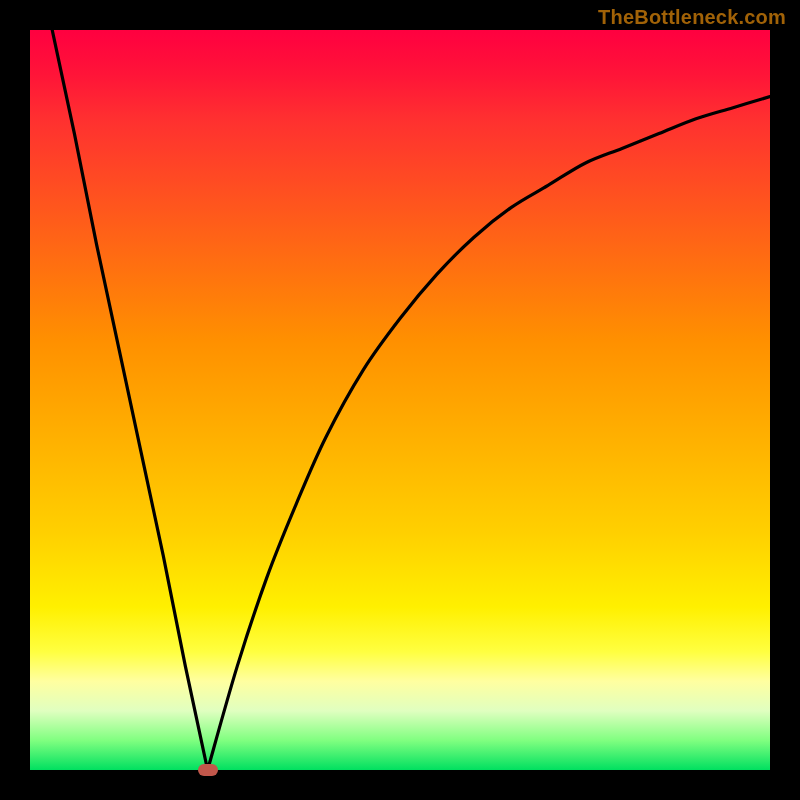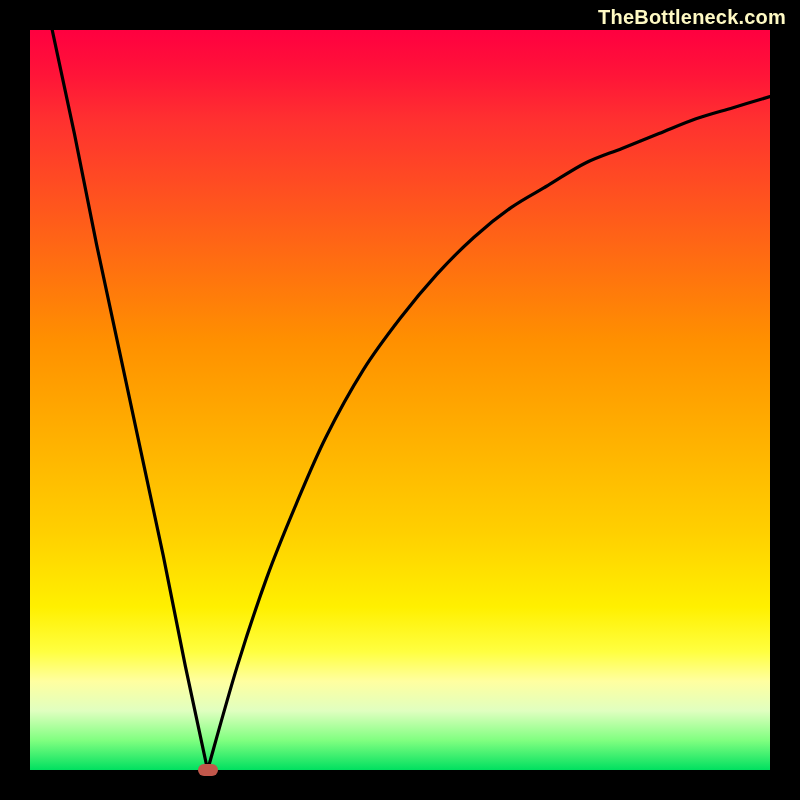--- a/index.html
+++ b/index.html
@@ -34,21 +34,21 @@
       #00e060 100%
     );
   }
   .watermark {
     position: absolute;
     top: 6px;
     right: 14px;
     font-family: Arial, Helvetica, sans-serif;
     font-size: 20px;
     font-weight: 600;
-    color: #fef9c3;
+    color: #a16207;
     letter-spacing: 0.2px;
   }
   svg.curve {
     position: absolute;
     left: 0;
     top: 0;
     width: 100%;
     height: 100%;
   }
   .marker {

